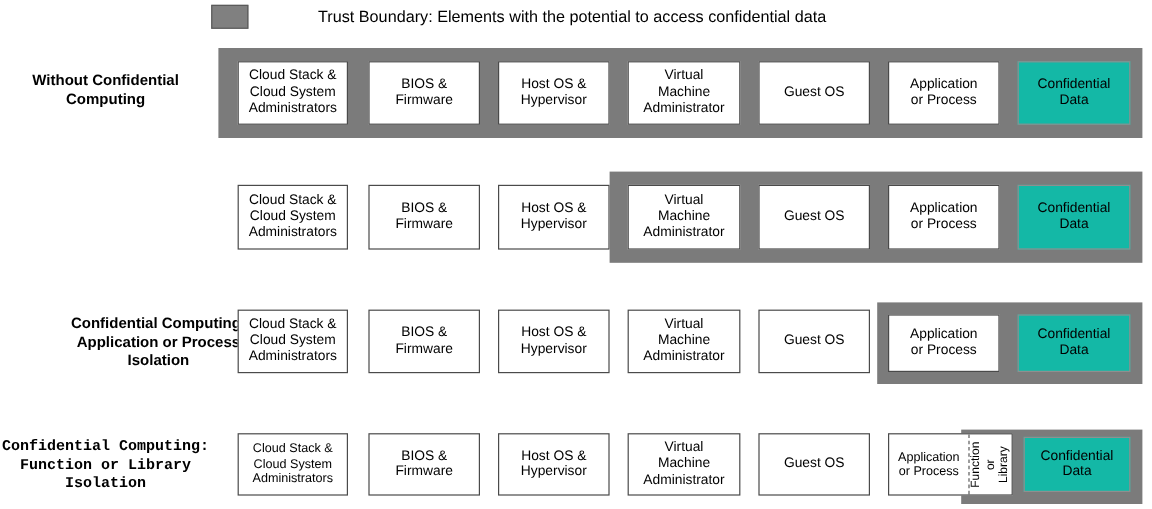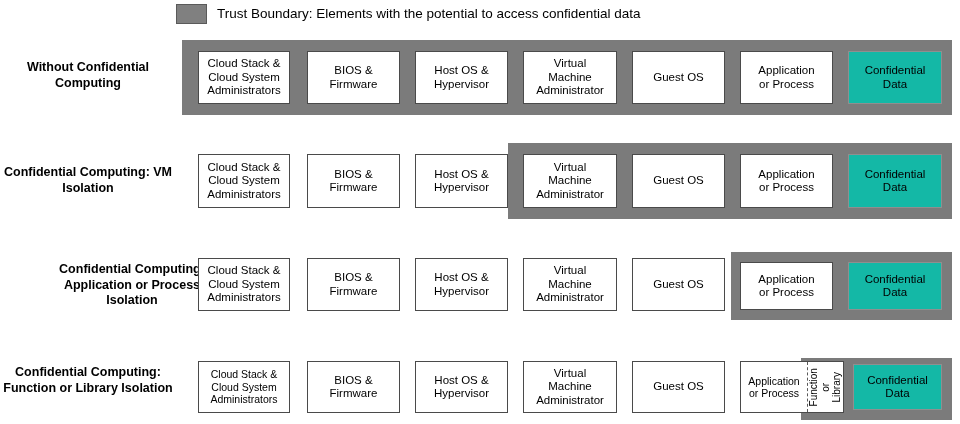--- a/index.html
+++ b/index.html
@@ -9,21 +9,21 @@
     font-family:"Liberation Sans", sans-serif;
     color:#000;
     position:relative;
     overflow:hidden;
   }
 
   
   .legend{
     position:absolute;
     left:176px; top:4px;
-    display:flex; align-items:flex-start;
+    display:flex; align-items:flex-start;gap:48px;
   }
   .legend-swatch{
     width:31px;height:20px;
     background:#808080;
     border:1px solid #5a5a5a;
     box-sizing:border-box;
   }
   .legend-text{
     margin-left:10px;
     font-size:13.5px;
@@ -124,22 +124,20 @@
 Machine
 Administrator</div>
   <div class="node" style="left:632px;top:11px;width:93px;height:53px;">Guest OS</div>
   <div class="node" style="left:740px;top:11px;width:93px;height:53px;">Application
 or Process</div>
   <div class="node confidential" style="left:848px;top:11px;width:94px;height:53px;">Confidential
 Data</div>
 </div>
 
 <div class="row" style="top:143px;height:76px;">
-  <div class="row-label" style="top:22px;">Confidential Computing:
-VM Isolation</div>
   <div class="boundary" style="left:508px;top:0;width:444px;height:76px;"></div>
   <div class="node" style="left:198px;top:11px;width:92px;height:54px;">Cloud Stack &amp;
 Cloud System
 Administrators</div>
   <div class="node" style="left:307px;top:11px;width:93px;height:54px;">BIOS &amp;
 Firmware</div>
   <div class="node" style="left:415px;top:11px;width:93px;height:54px;">Host OS &amp;
 Hypervisor</div>
   <div class="node" style="left:523px;top:11px;width:94px;height:54px;">Virtual
 Machine
@@ -167,21 +165,21 @@
 Machine
 Administrator</div>
   <div class="node" style="left:632px;top:6px;width:93px;height:53px;">Guest OS</div>
   <div class="node" style="left:740px;top:10px;width:93px;height:48px;">Application
 or Process</div>
   <div class="node confidential" style="left:848px;top:10px;width:94px;height:48px;">Confidential
 Data</div>
 </div>
 
 <div class="row" style="top:358px;height:62px;">
-  <div class="row-label" style="top:7px;">Confidential Computing:
+  <div class="row-label" style="top:7px;font-family:Liberation Mono, monospace;">Confidential Computing:
 Function or Library
 Isolation</div>
   <div class="boundary" style="left:801px;top:0;width:151px;height:62px;"></div>
   <div class="node small" style="left:198px;top:3px;width:92px;height:52px;">Cloud Stack &amp;
 Cloud System
 Administrators</div>
   <div class="node" style="left:307px;top:3px;width:93px;height:52px;">BIOS &amp;
 Firmware</div>
   <div class="node" style="left:415px;top:3px;width:93px;height:52px;">Host OS &amp;
 Hypervisor</div>

